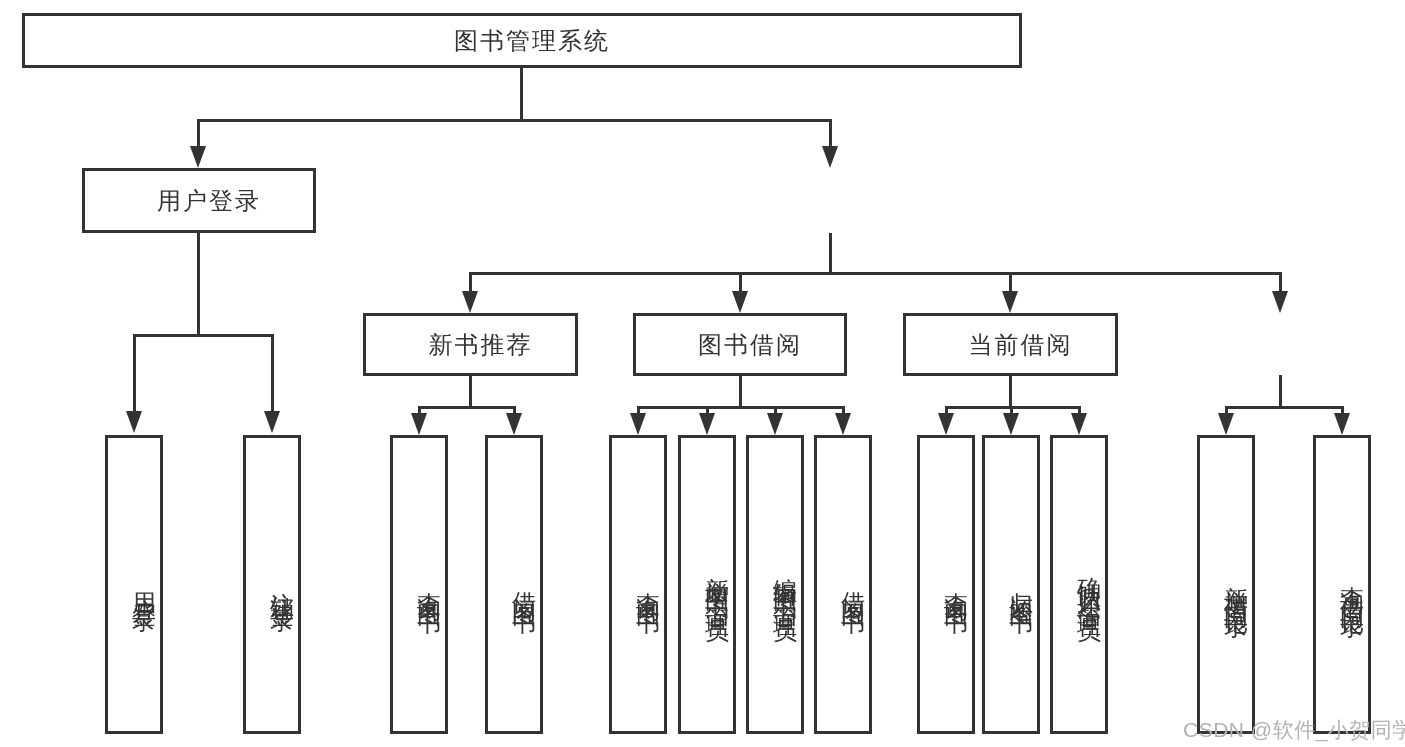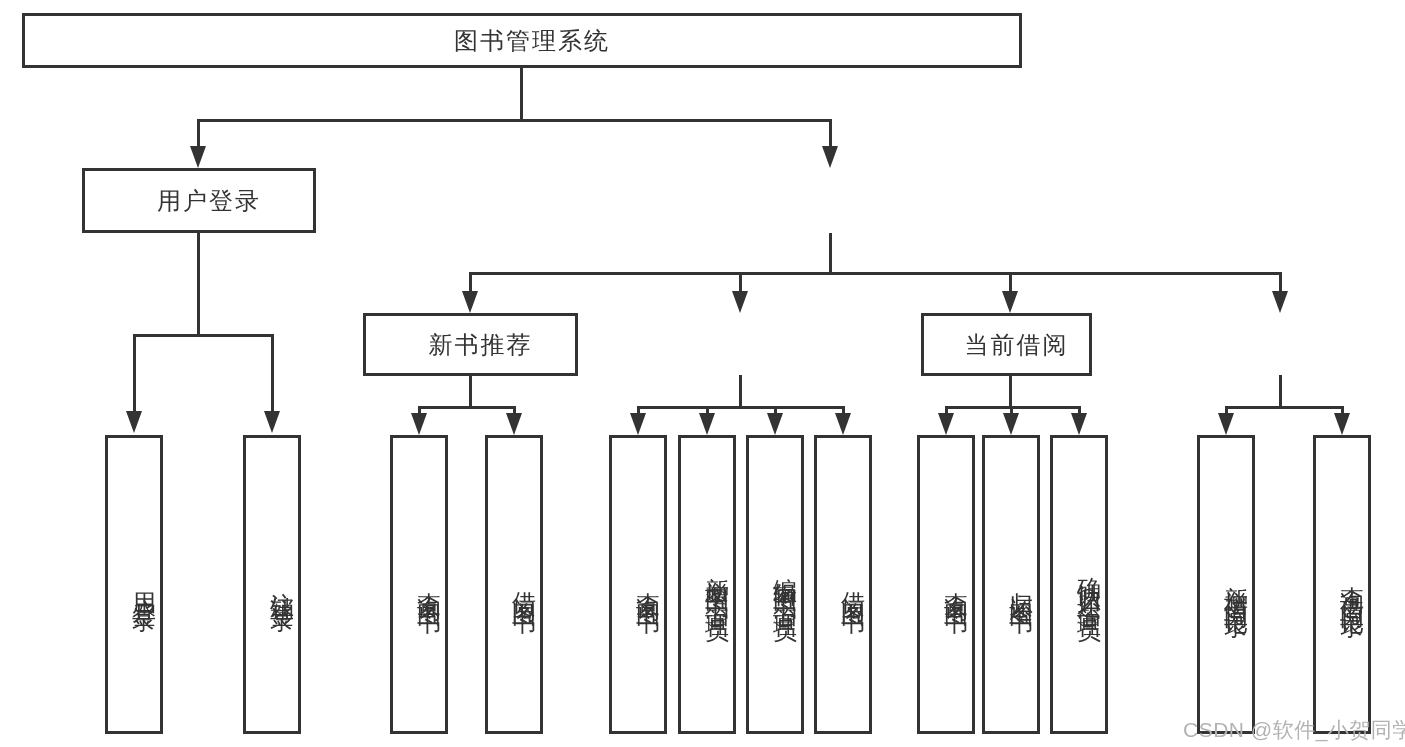--- a/index.html
+++ b/index.html
@@ -66,21 +66,24 @@
   <div class="vline" style="left:739px;top:272px;height:20px;"></div>
   <div class="arrow" style="left:732px;top:291px;"></div>
   <div class="vline" style="left:1009px;top:272px;height:20px;"></div>
   <div class="arrow" style="left:1002px;top:291px;"></div>
   <div class="vline" style="left:1279px;top:272px;height:20px;"></div>
   <div class="arrow" style="left:1272px;top:291px;"></div>
 
   <div class="box" style="left:363px;top:313px;width:215px;height:63px;">
     <span class="hlabel">新书推荐</span>
   </div>
-  <div class="box" style="left:903px;top:313px;width:171px;height:63px;margin-left:18px;">
+  <div class="box" style="left:633px;top:313px;width:214px;height:63px;">
+    <span class="hlabel">图书借阅</span>
+  </div>
+  <div class="box" style="left:903px;top:313px;width:215px;height:63px;">
     <span class="hlabel">当前借阅</span>
   </div>
 
   <div class="vline" style="left:469px;top:375px;height:33px;"></div>
   <div class="hline" style="left:418px;top:406px;width:97px;"></div>
   <div class="vline" style="left:418px;top:406px;height:8px;"></div>
   <div class="arrow" style="left:411px;top:413px;"></div>
   <div class="vline" style="left:513px;top:406px;height:8px;"></div>
   <div class="arrow" style="left:506px;top:413px;"></div>
 

